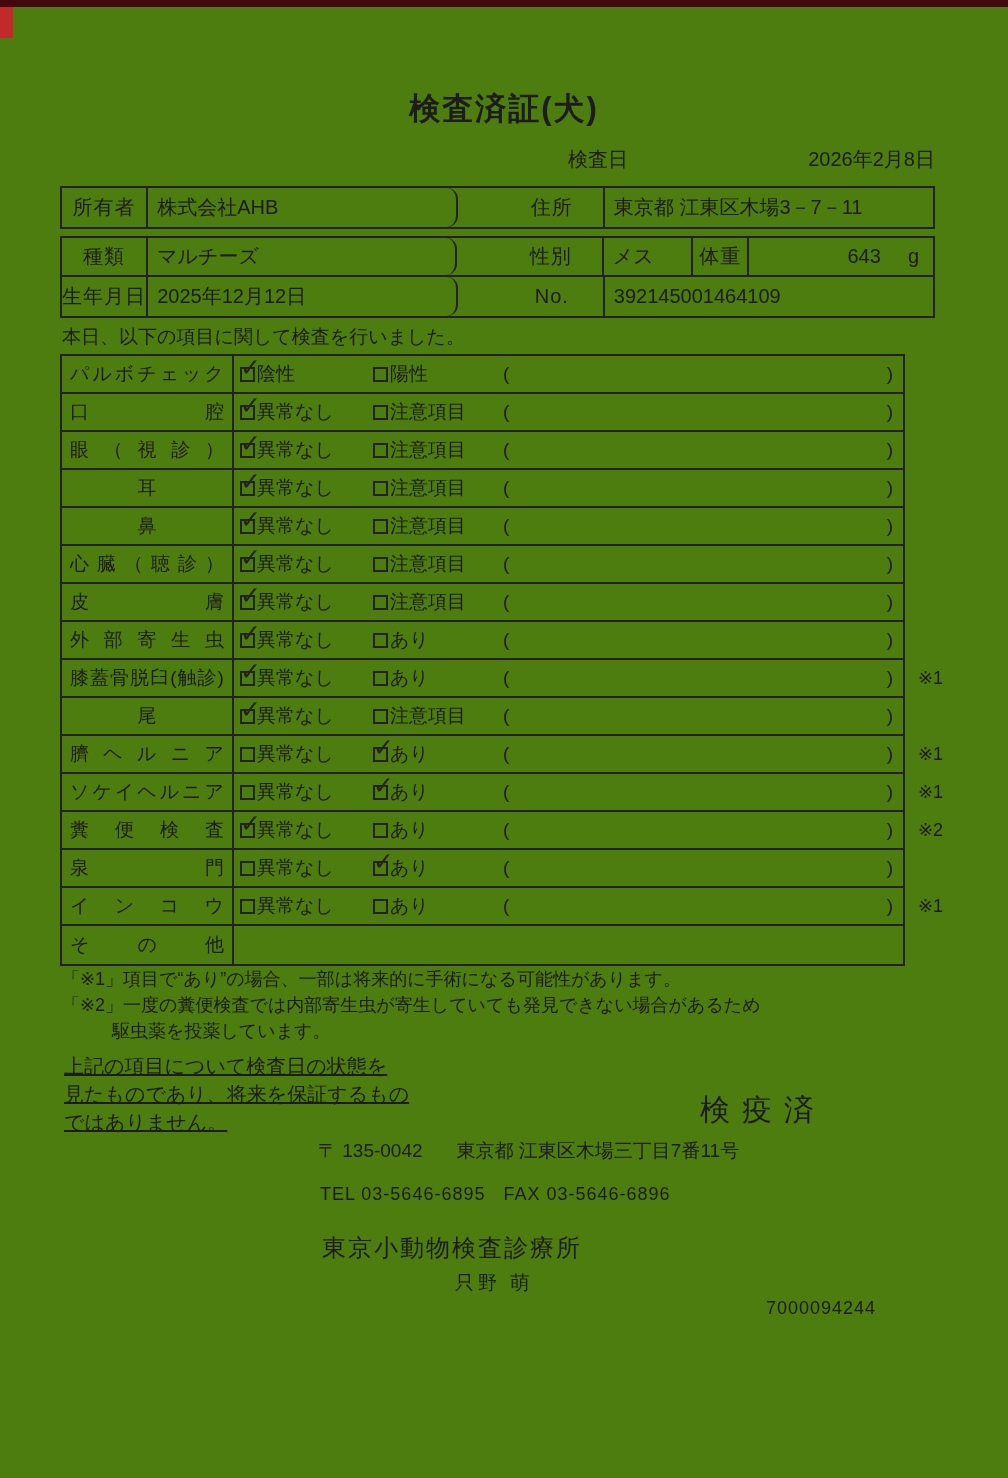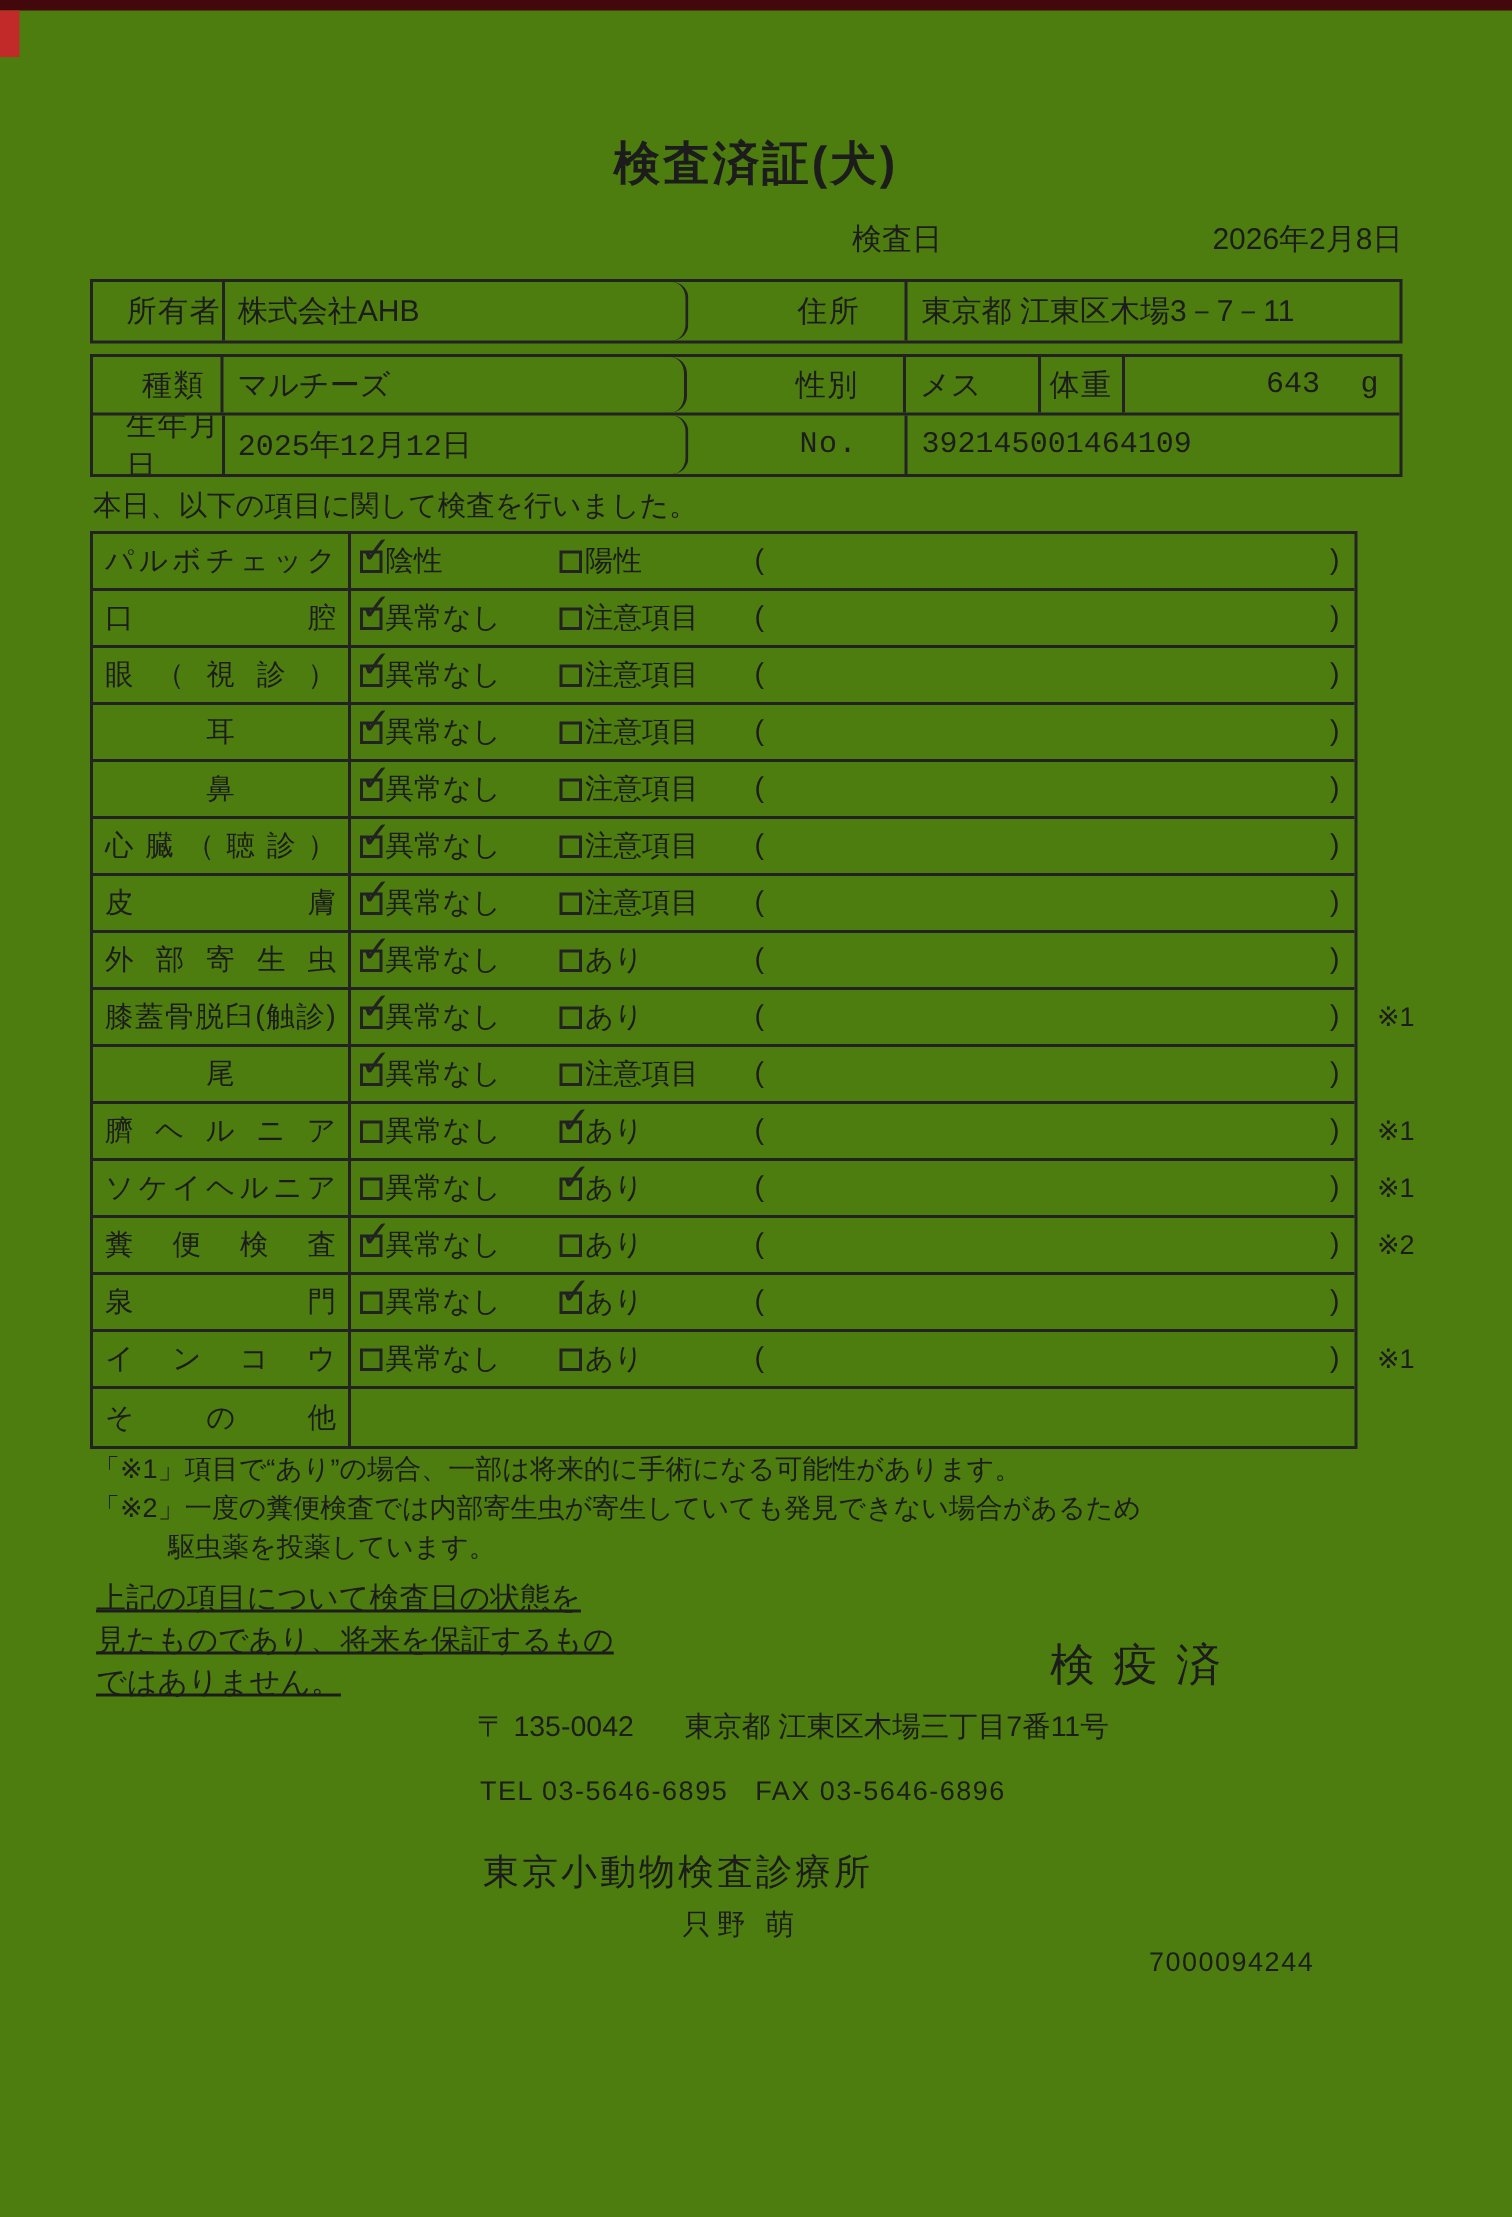--- a/index.html
+++ b/index.html
@@ -24,28 +24,28 @@
   .title {
     position: absolute; top: 88px; left: 0; width: 100%;
     text-align: center; font-size: 31px; font-weight: 600; letter-spacing: 2px;
   }
 
   .exam-date { position: absolute; top: 146px; left: 568px; width: 367px; display: flex; justify-content: space-between; font-size: 20px; }
 
   
   .tbl { position: absolute; left: 60px; width: 875px; border: 2px solid #222; }
   .tbl-owner { top: 186px; }
-  .tbl-animal { top: 236px; font-family: Liberation Mono, monospace; }
+  .tbl-animal { top: 236px; }
   .trow { display: flex; height: 39px; border-bottom: 2px solid #222; }
   .trow.last, .trow:last-child { border-bottom: none; }
   .tcell { border-right: 2px solid #222; display: flex; align-items: center; font-size: 20px; overflow: hidden; }
   .tcell.last { border-right: none; }
   .tcell.th { justify-content: center; letter-spacing: 1px; }
   .tcell.td { padding-left: 9px; }
-  .w105 { width: 92px; padding-left: 22px; } .w330 { width: 330px; border-radius: 11px; } .w90 { width: 111px; margin-left: 43px; }
+  .w105 { width: 92px; } .w330 { width: 330px; border-radius: 11px; } .w90 { width: 111px; margin-left: 43px; }
   .w350 { width: 350px; } .w95 { width: 95px; } .w60 { width: 60px; } .w195 { width: 195px; }
   .weight-cell { justify-content: flex-end; padding-right: 14px; gap: 27px; }
 
   .intro { position: absolute; top: 324px; left: 62px; font-size: 19px; }
 
   
   .exam-table { position: absolute; top: 354px; left: 60px; width: 845px; border: 2px solid #222; }
   .exam-row { position: relative; display: flex; height: 38px; border-bottom: 2px solid #222; }
   .exam-row:last-child { border-bottom: none; }
   .label-cell {

